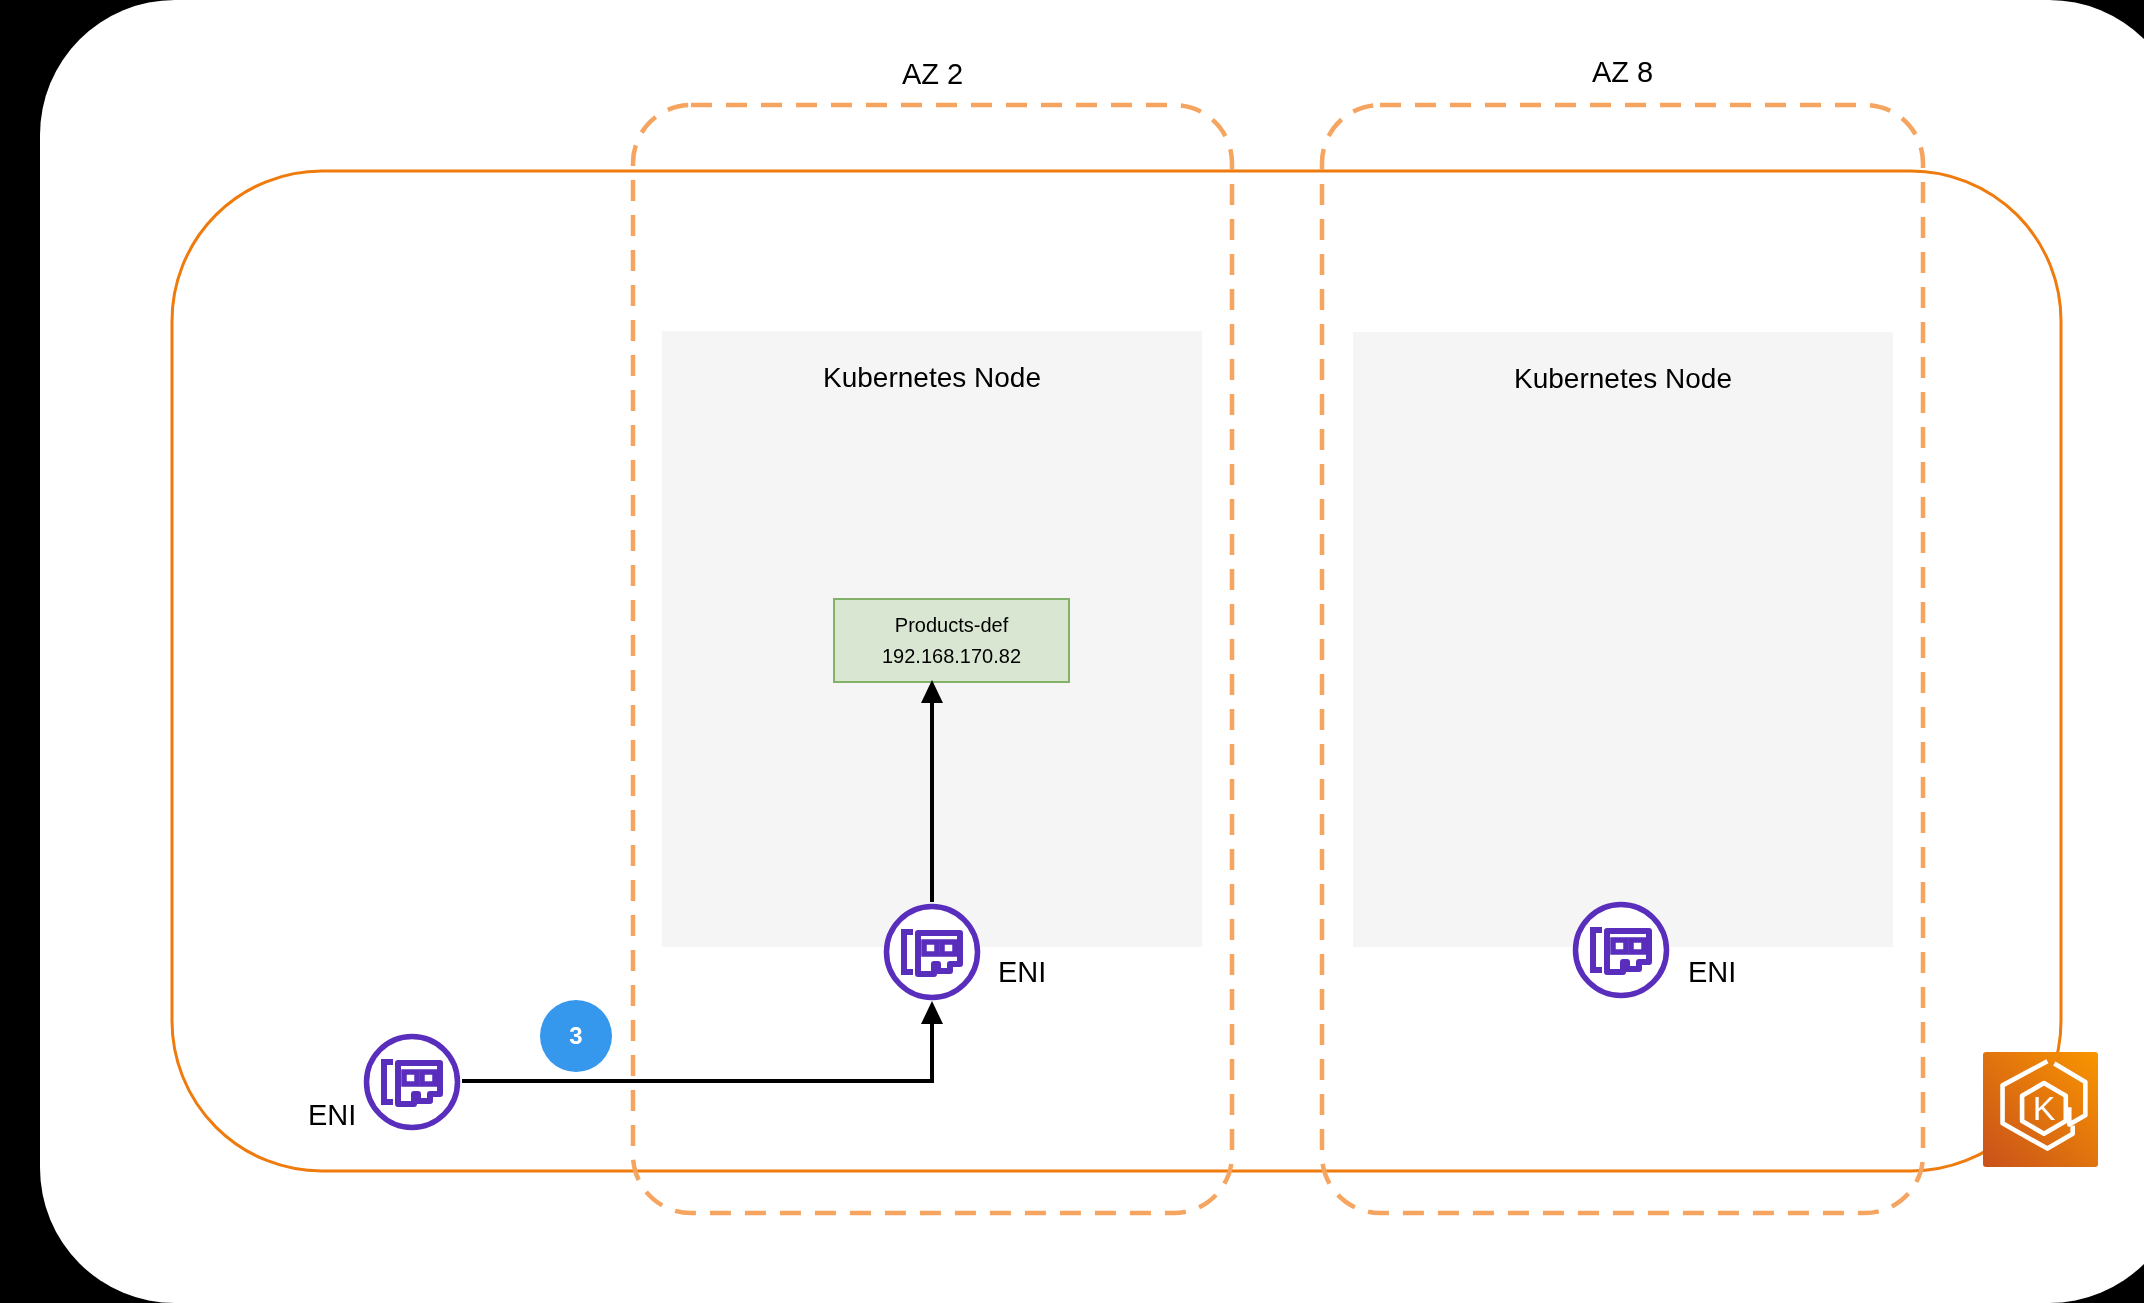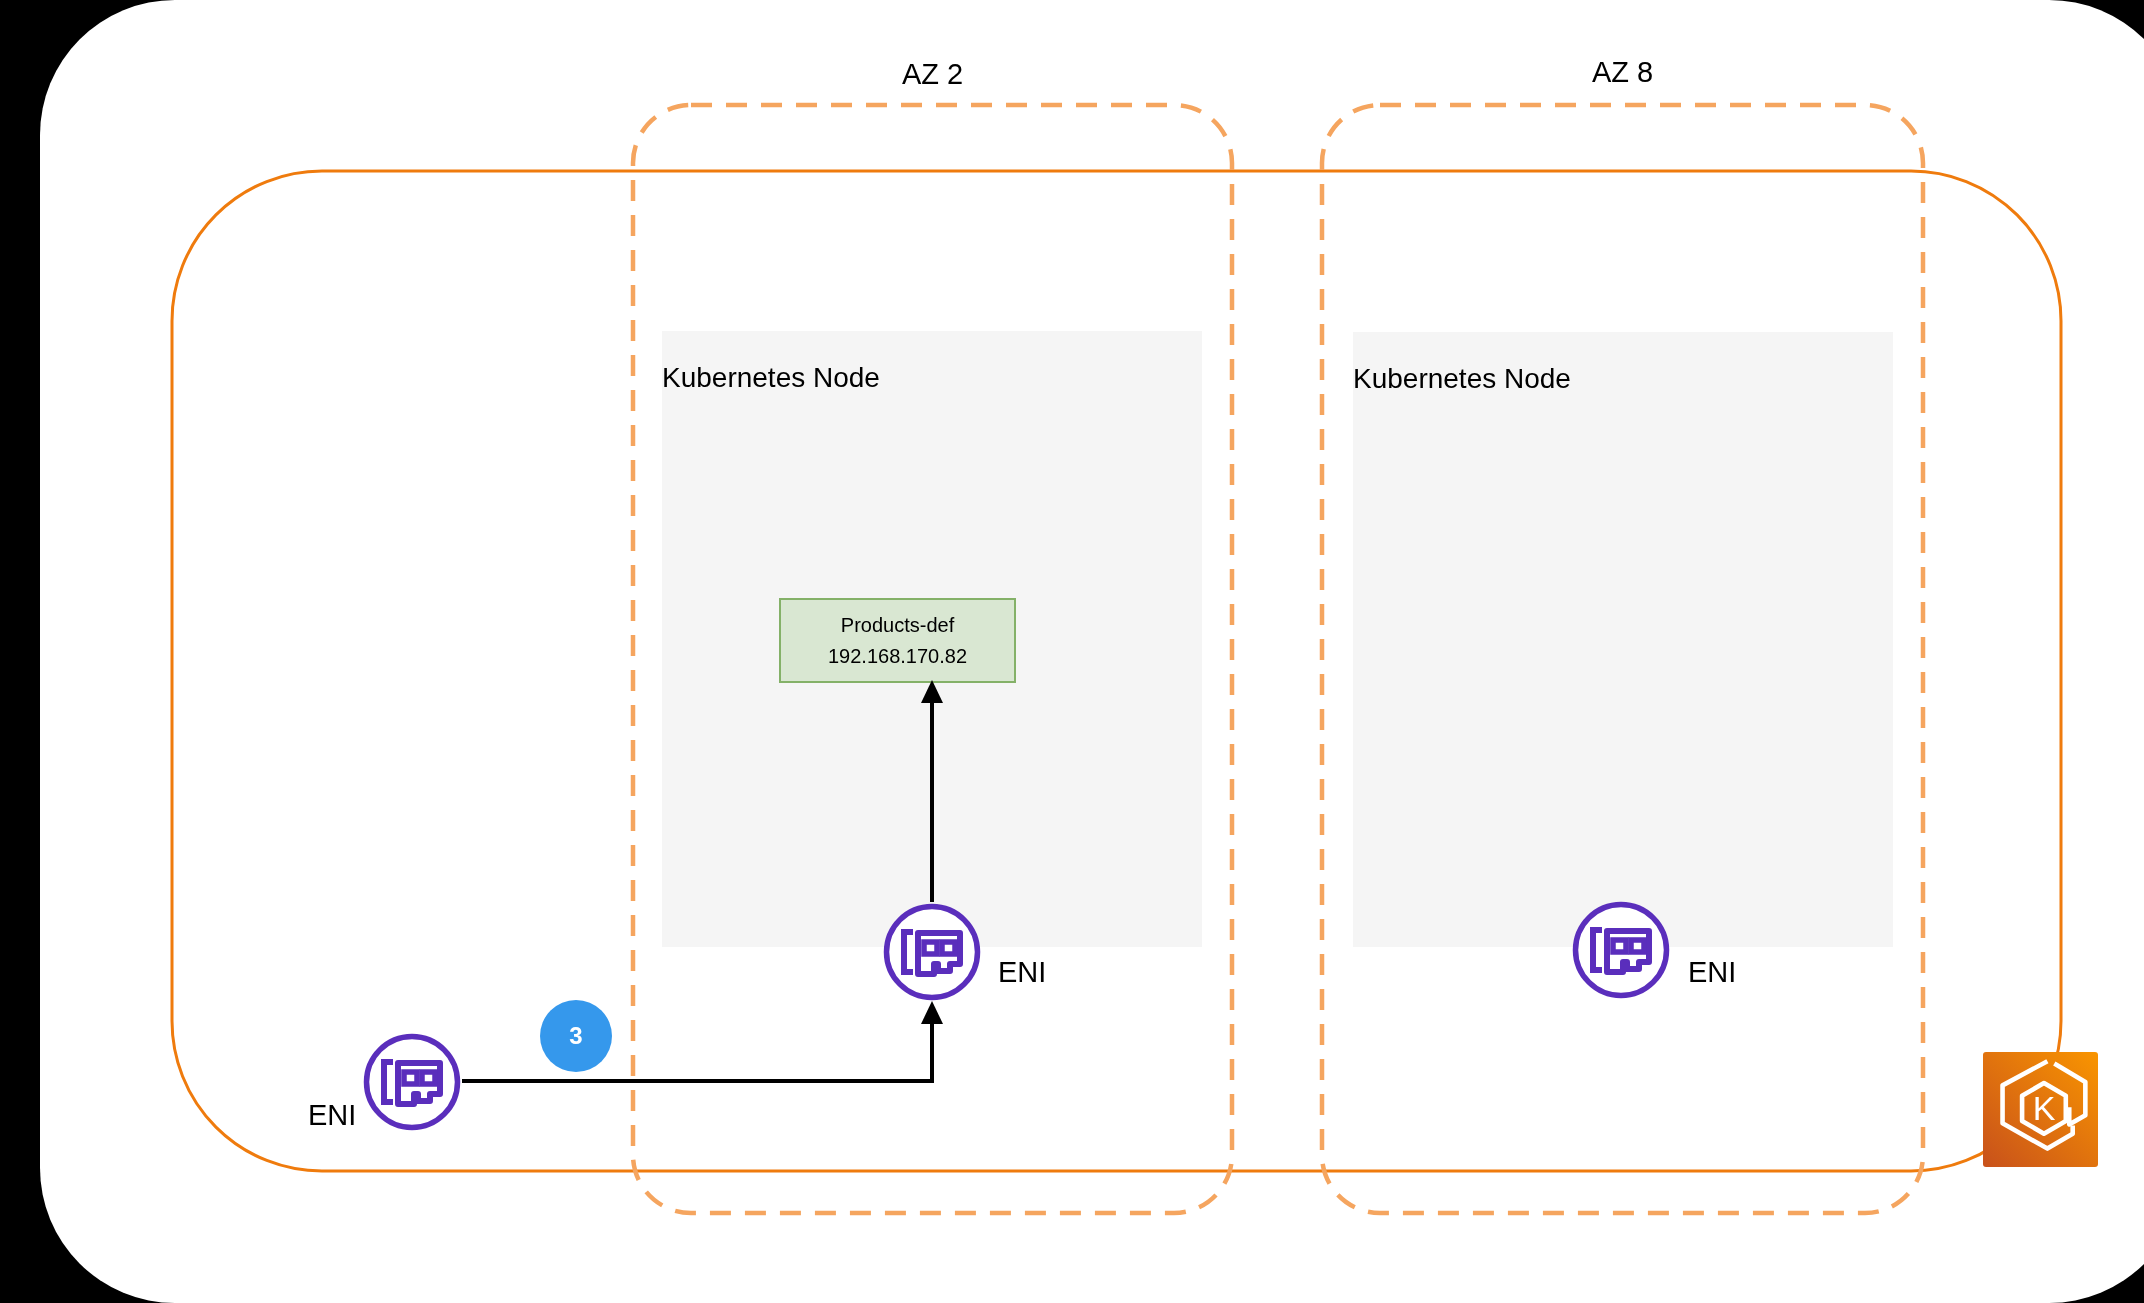--- a/index.html
+++ b/index.html
@@ -1,21 +1,21 @@
 <!DOCTYPE html>
 <html><head>
 <meta charset="utf-8">
 <style>
   html,body{margin:0;padding:0;background:#000;}
   .stage{position:relative;width:2144px;height:1303px;background:#000;overflow:hidden;
          font-family:"Liberation Sans","DejaVu Sans",sans-serif;margin-left:40px;}
   .canvas{position:absolute;left:0;top:0;width:2144px;height:1303px;background:#ffffff;border-radius:135px;}
   .az-label{position:absolute;font-size:29px;color:#000;text-align:center;z-index:3;}
   .node-box{position:absolute;background:#f5f5f5;z-index:1;}
-  .node-title{padding-top:31px;text-align:left;font-size:28px;color:#000;}
+  .node-title{padding-top:31px;text-align:center;font-size:28px;color:#000;}
   .pod{position:absolute;background:#d9e7d2;border:2px solid #84b168;z-index:1;
        display:flex;flex-direction:column;align-items:center;justify-content:center;}
   .pod div{font-size:20px;line-height:31px;color:#000;}
   .eni-label{position:absolute;font-size:29px;color:#000;z-index:3;text-align:right;}
   .badge{position:absolute;left:500px;top:1000px;width:72px;height:72px;border-radius:50%;
          background:#3598ec;color:#fff;display:flex;align-items:center;justify-content:center;
          font-size:24px;font-weight:bold;z-index:3;}
   svg.overlay{position:absolute;left:0;top:0;z-index:2;}
 </style>
 </head>
@@ -27,21 +27,21 @@
     <div class="az-label" style="left:810px;top:58px;width:165px;">AZ 2</div>
     <div class="az-label" style="left:1500px;top:56px;width:165px;">AZ 8</div>
 
     <div class="node-box" style="left:622px;top:331px;width:540px;height:616px;">
       <div class="node-title">Kubernetes Node</div>
     </div>
     <div class="node-box" style="left:1313px;top:332px;width:540px;height:615px;">
       <div class="node-title">Kubernetes Node</div>
     </div>
 
-    <div class="pod" style="left:739px;top:598px;width:233px;height:81px;">
+    <div class="pod" style="left:793px;top:598px;width:233px;height:81px;">
       <div>Products-def</div>
       <div>192.168.170.82</div>
     </div>
 
     <div class="eni-label" style="left:268px;top:1099px;">ENI</div>
     <div class="eni-label" style="left:958px;top:956px;">ENI</div>
     <div class="eni-label" style="left:1648px;top:956px;">ENI</div>
 
     <div class="badge">3</div>
 

